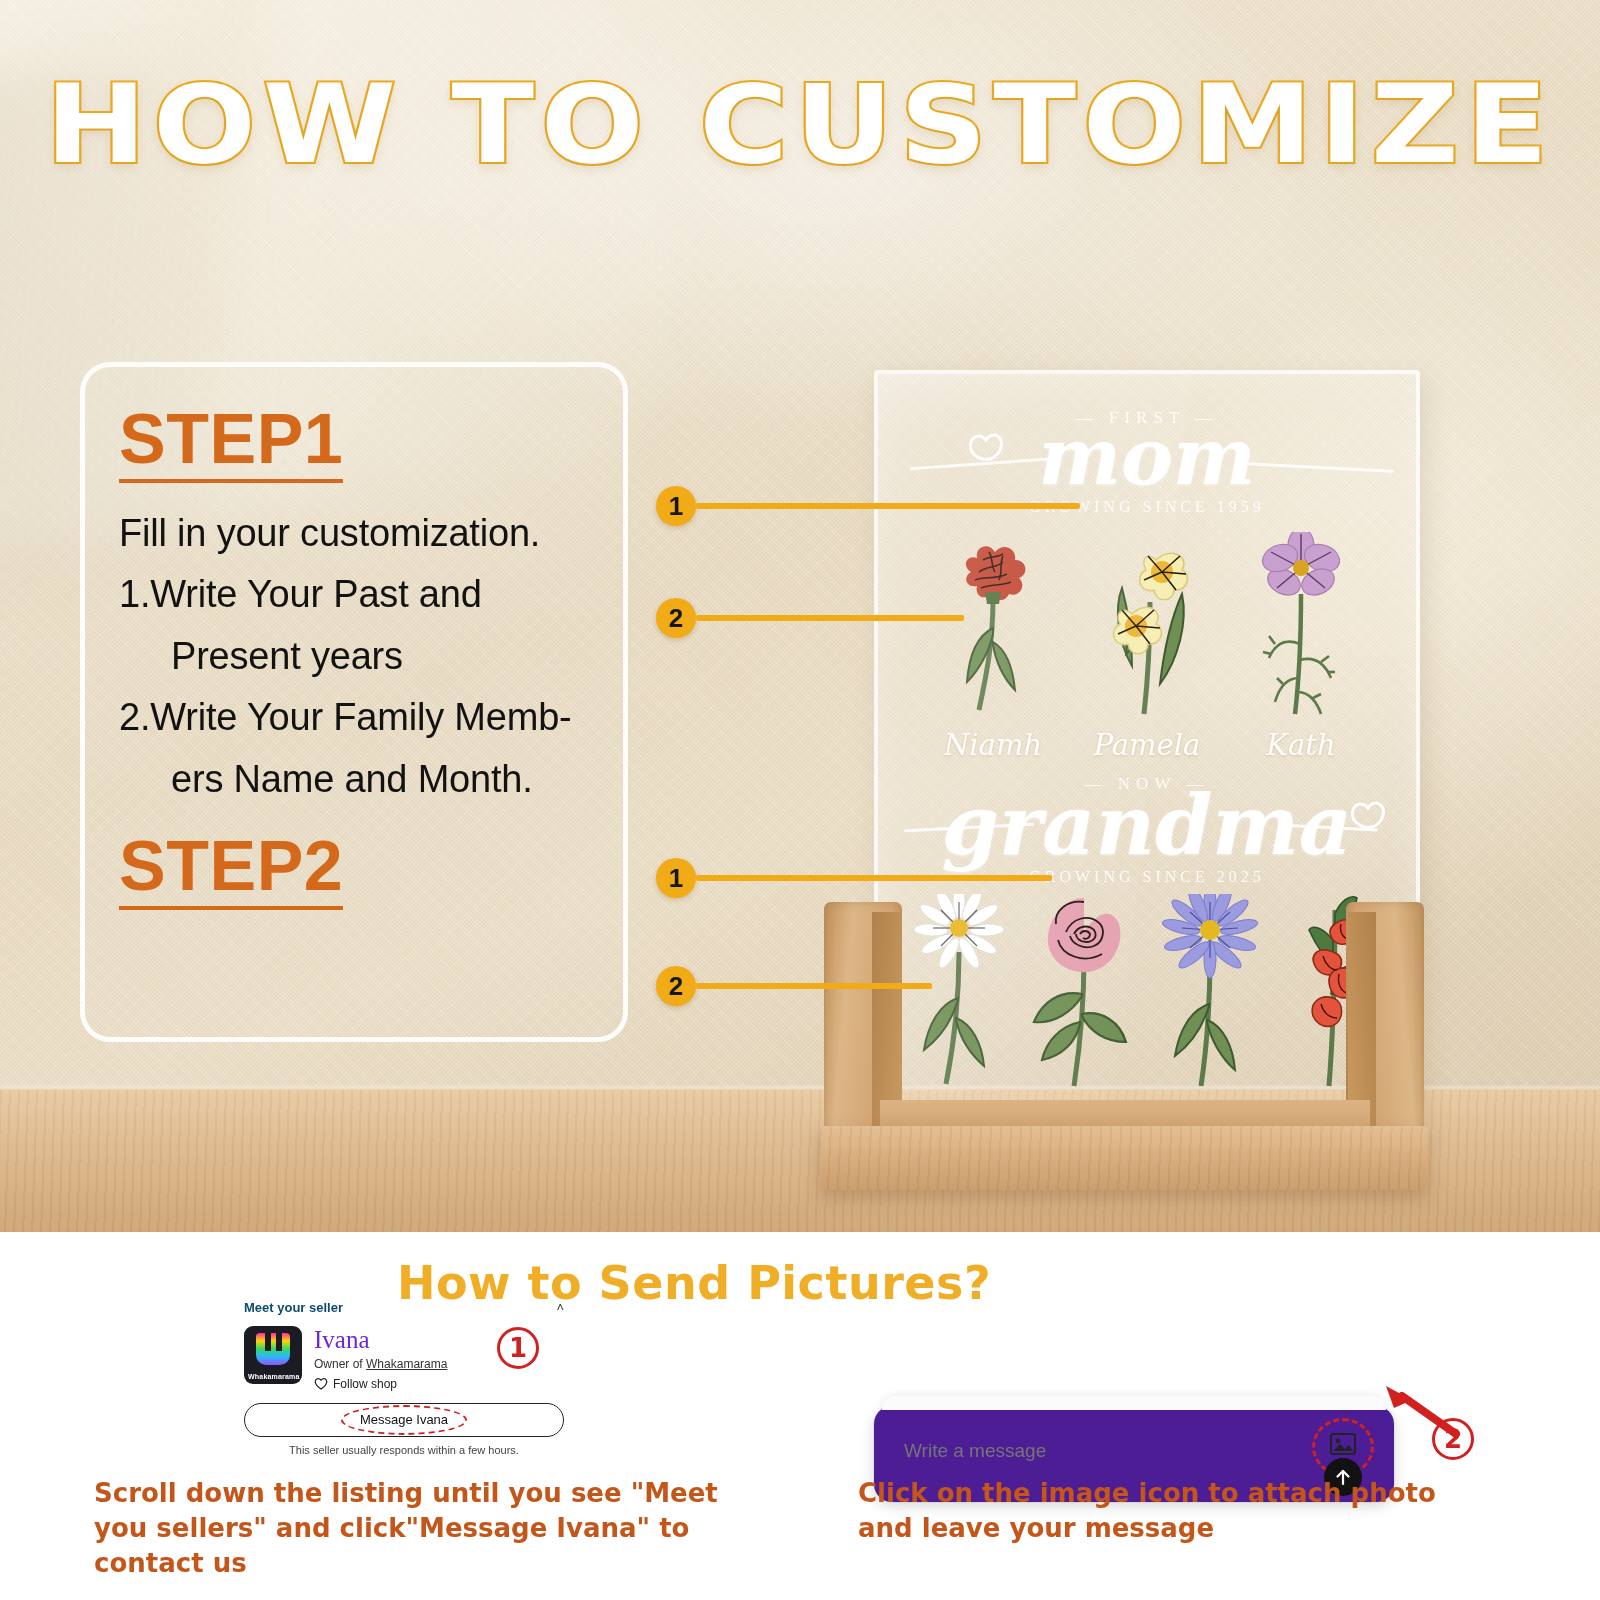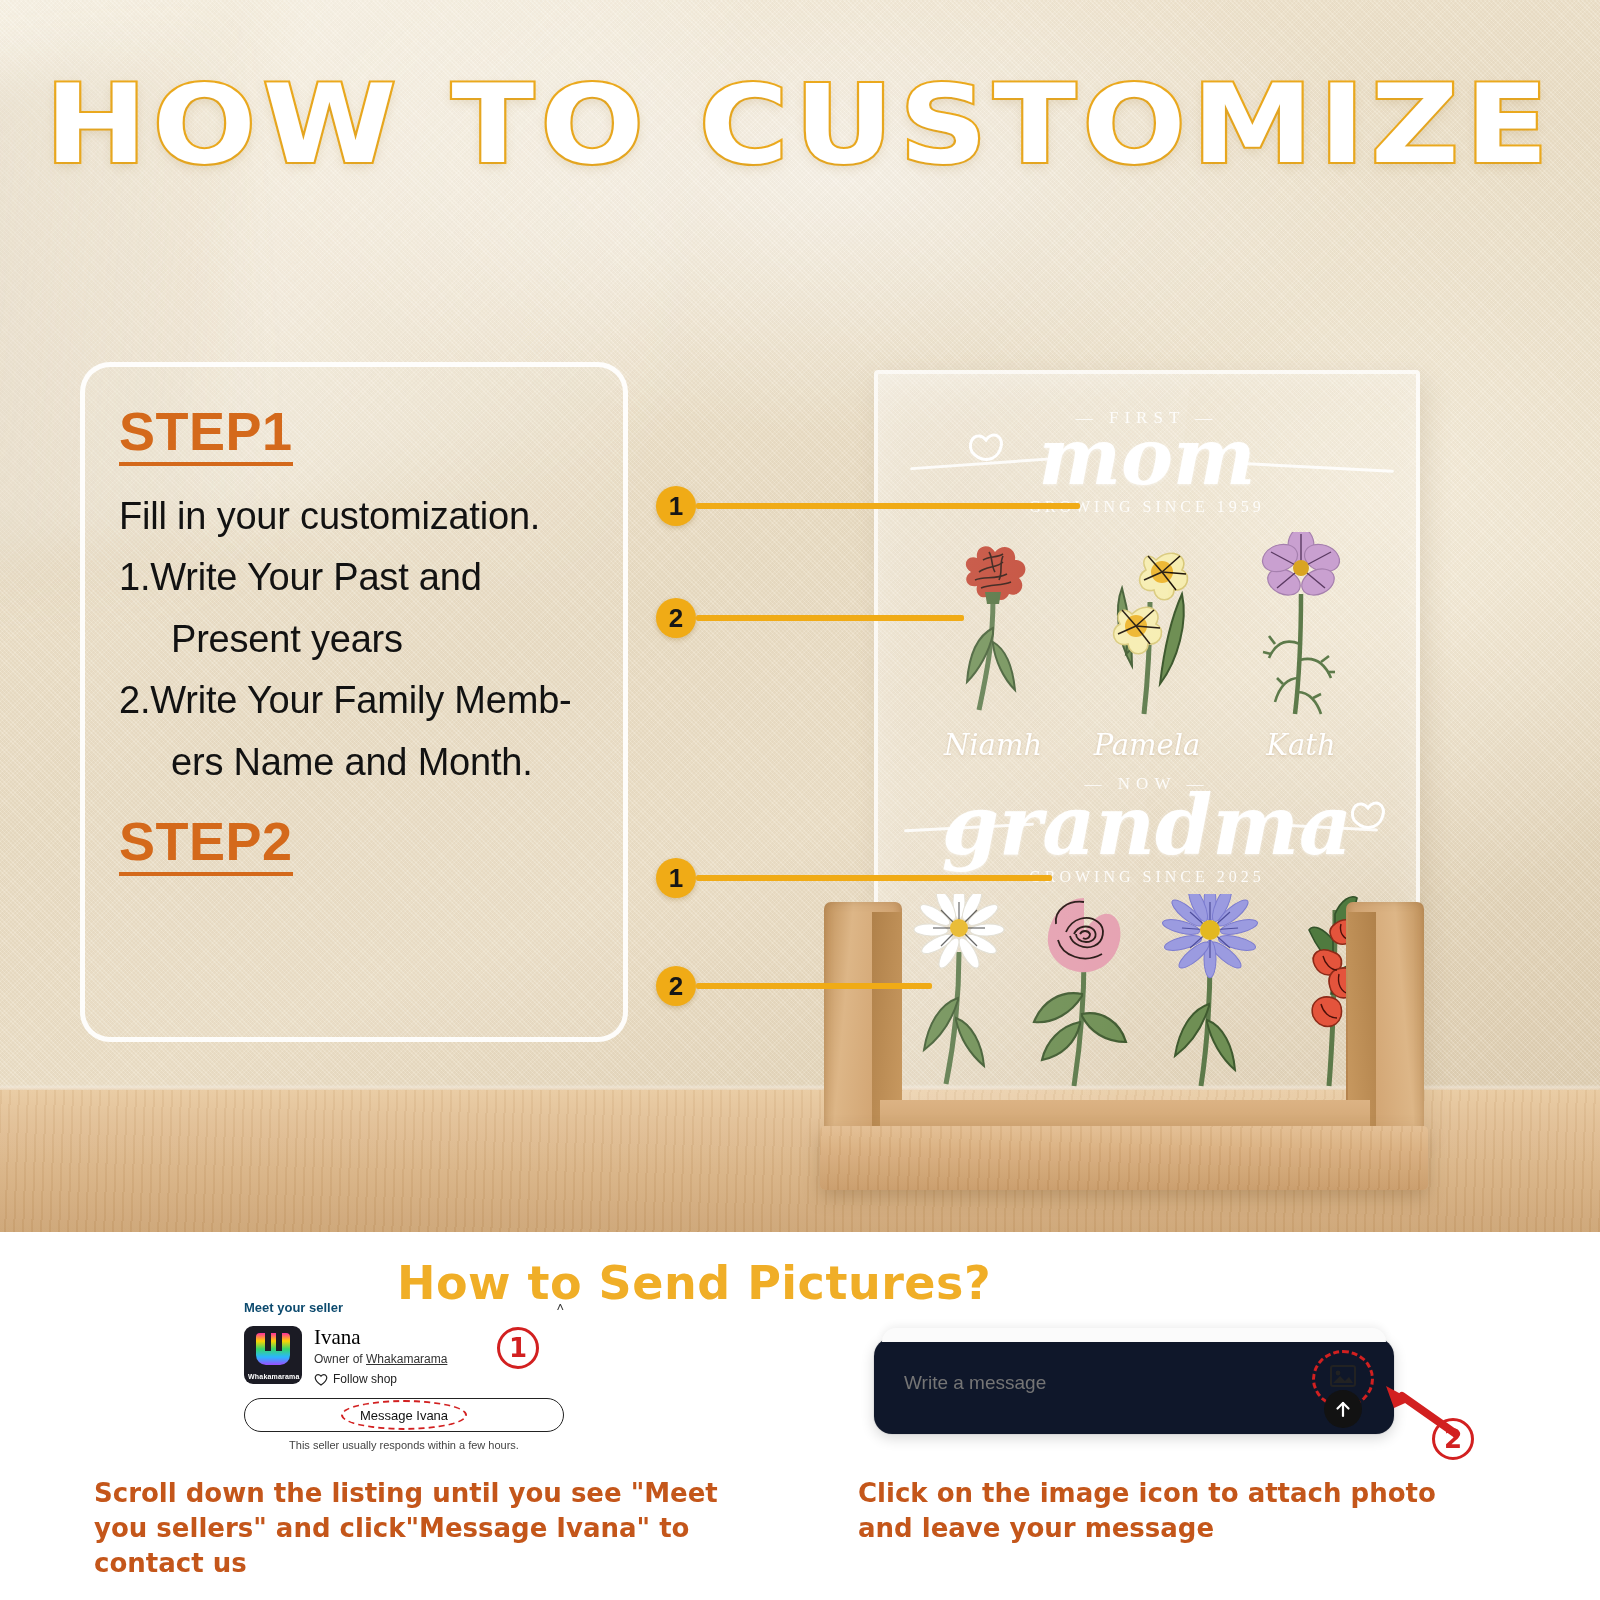--- a/index.html
+++ b/index.html
@@ -73,21 +73,21 @@
 
   
   #steps-panel {
     position:absolute; left:80px; top:362px; width:548px; height:680px;
     border:5px solid rgba(255,255,255,0.92);
     border-radius:30px;
     background:rgba(255,255,255,0.045);
     padding:36px 34px 20px 34px;
   }
   .step-head {
-    font-size:54px; font-weight:bold; color:#d4691b;
+    font-size:70px; font-weight:bold; color:#d4691b;
     letter-spacing:.5px;
     display:inline-block;
     border-bottom:4px solid #d4691b;
     padding-bottom:2px;
     line-height:1.05;
   }
   .step-body {
     font-size:38px; color:#121212; line-height:1.62; margin-top:20px;
     letter-spacing:-.2px;
   }
@@ -221,21 +221,21 @@
     position:absolute; left:21px; top:7px; width:6px; height:18px; background:#1b1b24;
   }
   #shop-avatar .w-cut2 {
     position:absolute; left:32px; top:7px; width:6px; height:18px; background:#1b1b24;
   }
   #shop-avatar .brandline {
     position:absolute; left:4px; bottom:4px; font-size:7px; letter-spacing:.2px;
     color:#fff; font-weight:bold;
   }
   #seller-info { margin-left:12px; }
-  #seller-name { font-family:"Liberation Serif", serif; font-size:21px; color:#000000; line-height:1.1; }
+  #seller-name { font-family:"Liberation Serif", serif; font-size:25px; color:#6d28d9; line-height:1.1; }
   #seller-owner { font-size:12px; color:#333; margin-top:3px; }
   #seller-owner u { text-decoration:underline; }
   #follow-shop { font-size:12px; color:#222; margin-top:6px; display:flex; align-items:center; gap:5px; }
   #message-btn {
     margin-top:12px; width:100%; height:34px;
     border:1.5px solid #222; border-radius:22px;
     display:flex; align-items:center; justify-content:center;
     font-size:13px; color:#111; background:#fff; position:relative;
   }
   #msg-ellipse {
@@ -255,22 +255,22 @@
   #marker-2 {
     position:absolute; left:1432px; top:1418px; width:42px; height:42px;
     border:3px solid #d22020; border-radius:50%;
     color:#d22020; font-size:26px; font-weight:bold;
     display:flex; align-items:center; justify-content:center;
     font-family:"DejaVu Sans", sans-serif;
   }
 
   
   #composer {
-    position:absolute; left:874px; top:1338px; width:520px; height:96px;
-    background:#0f172a; border-radius:18px;
+    position:absolute; left:874px; top:1406px; width:520px; height:96px;
+    background:#4c1d95; border-radius:18px;
     box-shadow:0 4px 14px rgba(0,0,0,.16), 0 0 0 1px rgba(0,0,0,.05);
   }
   #composer-top-edge {
     position:absolute; left:8px; top:-10px; width:504px; height:14px;
     background:#fbfbfb; border-radius:14px 14px 0 0;
     box-shadow:0 -2px 8px rgba(0,0,0,.07);
   }
   #message-input {
     position:absolute; left:30px; top:34px; font-size:19px; color:#8b8b8b;
     background:transparent; border:none; outline:none; width:330px;

